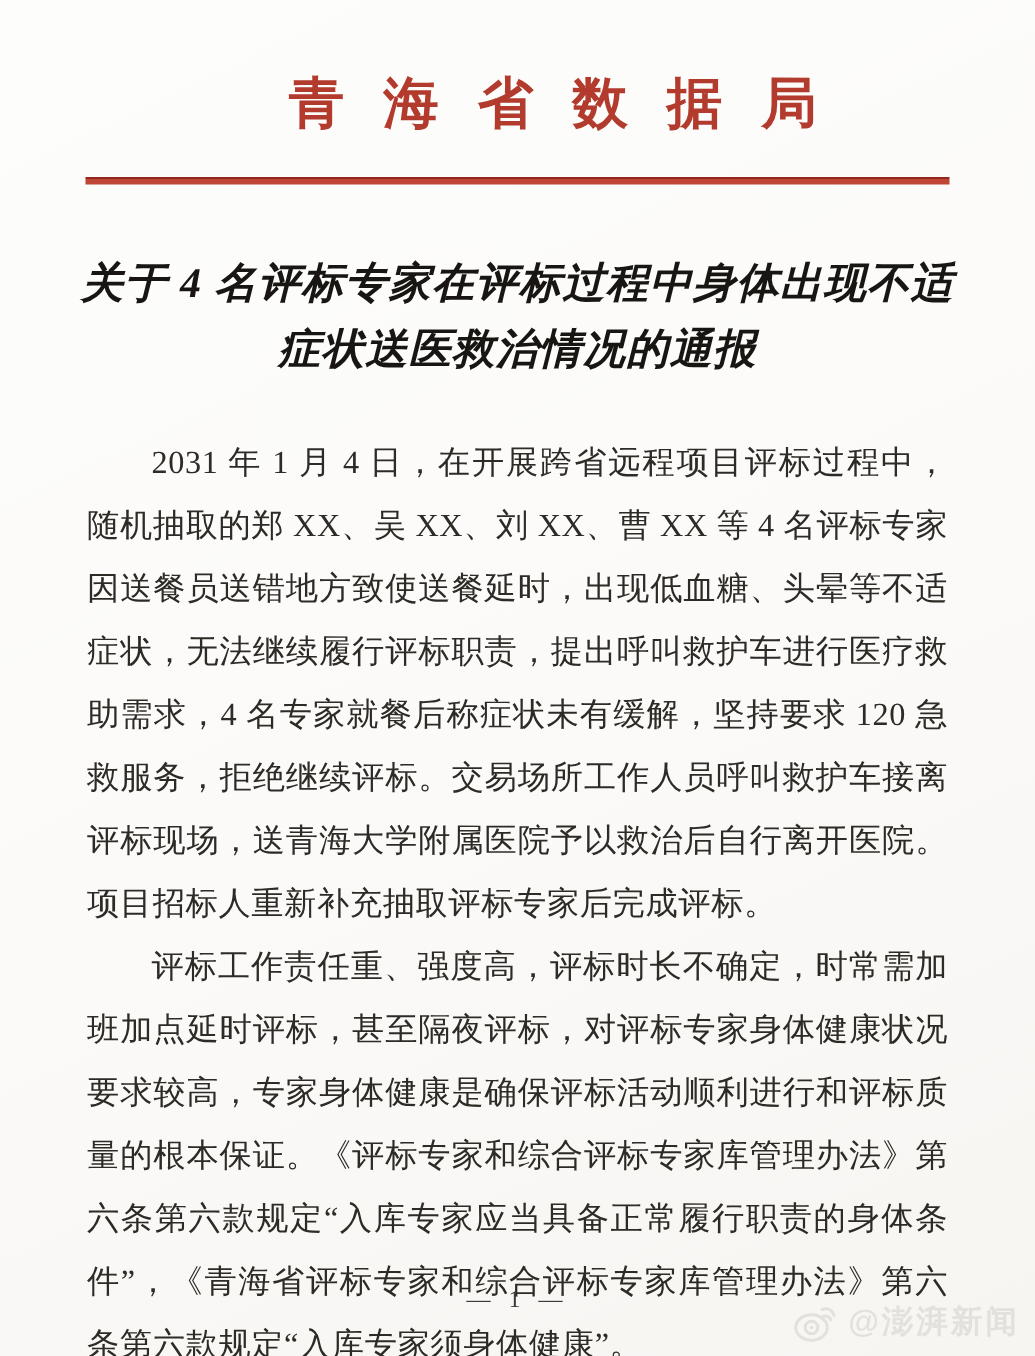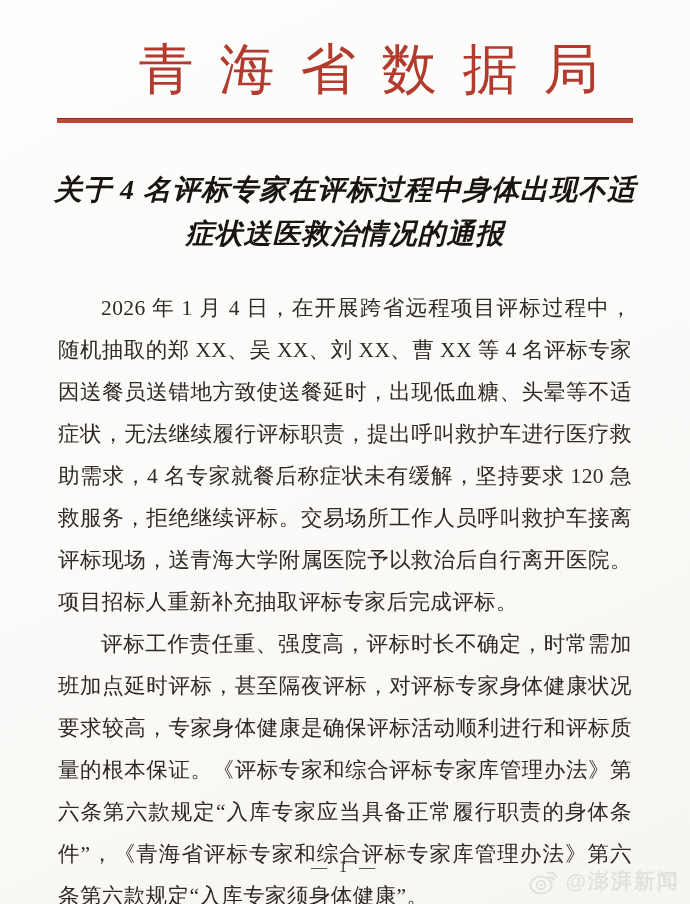--- a/index.html
+++ b/index.html
@@ -13,22 +13,22 @@
     height: 904px;
     margin: 0 auto;
     background: linear-gradient(155deg, #fdfdfc 0%, #fbfaf8 55%, #f6f5f2 100%);
     font-family: "Liberation Serif", "DejaVu Serif", serif;
     overflow: hidden;
     box-sizing: border-box;
   }
   .agency-header {
     margin-top: 30px;
     text-align: center;
-    font-size: 55px;
-    font-weight: 400;
+    font-size: 37px;
+    font-weight: 700;
     color: #b23b2e;
     letter-spacing: 26px;
     text-indent: 26px;
     line-height: 80px;
     white-space: nowrap;
     padding-left: 47px;
   }
   .red-rule {
     margin: 8px 57px 0 57px;
     height: 5px;
@@ -90,21 +90,21 @@
 
 <div class="page">
 
   <div class="agency-header">青海省数据局</div>
 
   <div class="red-rule"></div>
 
   <h1 class="doc-title">关于 4 名评标专家在评标过程中身体出现不适症状送医救治情况的通报</h1>
 
   <div class="doc-body">
-    <p>2026 年 1 月 4 日，在开展跨省远程项目评标过程中，随机抽取的郑 XX、吴 XX、刘 XX、曹 XX 等 4 名评标专家因送餐员送错地方致使送餐延时，出现低血糖、头晕等不适症状，无法继续履行评标职责，提出呼叫救护车进行医疗救助需求，4 名专家就餐后称症状未有缓解，坚持要求 120 急救服务，拒绝继续评标。交易场所工作人员呼叫救护车接离评标现场，送青海大学附属医院予以救治后自行离开医院。项目招标人重新补充抽取评标专家后完成评标。</p>
+    <p>2031 年 1 月 4 日，在开展跨省远程项目评标过程中，随机抽取的郑 XX、吴 XX、刘 XX、曹 XX 等 4 名评标专家因送餐员送错地方致使送餐延时，出现低血糖、头晕等不适症状，无法继续履行评标职责，提出呼叫救护车进行医疗救助需求，4 名专家就餐后称症状未有缓解，坚持要求 120 急救服务，拒绝继续评标。交易场所工作人员呼叫救护车接离评标现场，送青海大学附属医院予以救治后自行离开医院。项目招标人重新补充抽取评标专家后完成评标。</p>
     <p>评标工作责任重、强度高，评标时长不确定，时常需加班加点延时评标，甚至隔夜评标，对评标专家身体健康状况要求较高，专家身体健康是确保评标活动顺利进行和评标质量的根本保证。《评标专家和综合评标专家库管理办法》第六条第六款规定“入库专家应当具备正常履行职责的身体条件”，《青海省评标专家和综合评标专家库管理办法》第六条第六款规定“入库专家须身体健康”。</p>
 
   </div>
 
   <div class="page-number">— 1 —</div>
 
   <div class="watermark">
     <span>
       <svg width="34" height="30" viewBox="0 0 34 30" fill="none" stroke="#e2e1dd" stroke-width="2">
         <ellipse cx="13" cy="19" rx="10.5" ry="8.5"></ellipse>

